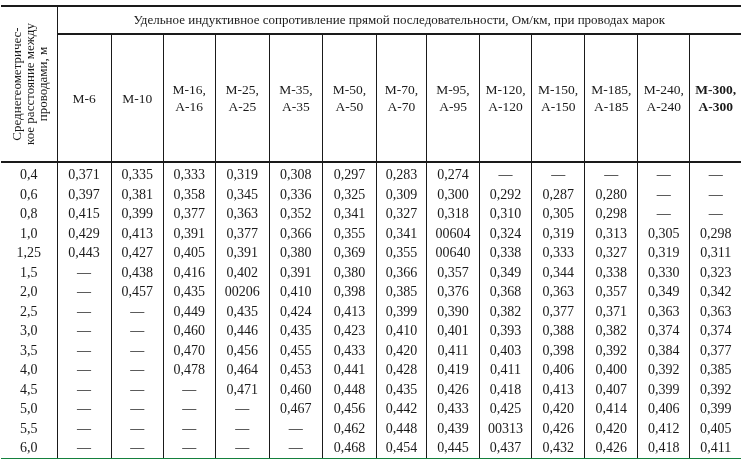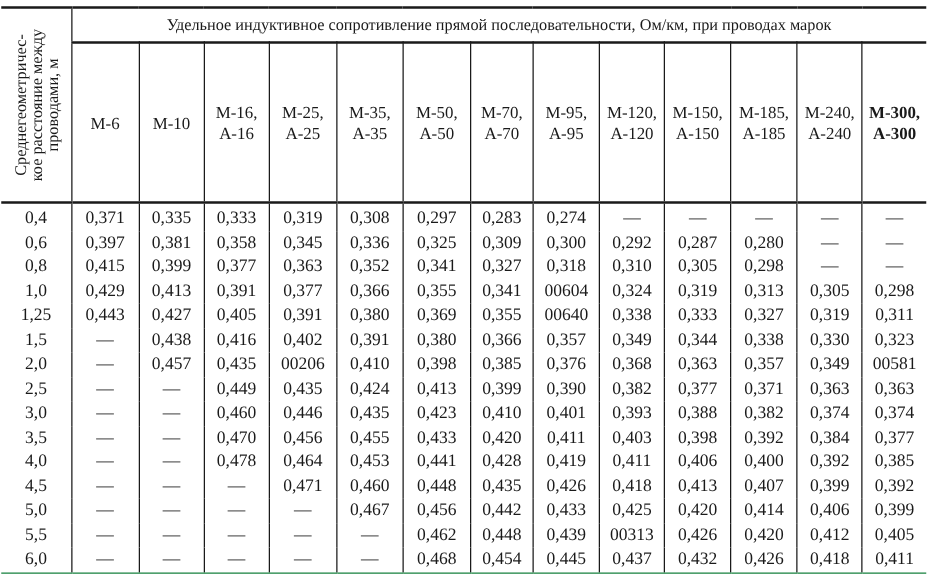--- a/index.html
+++ b/index.html
@@ -209,21 +209,21 @@
         <td class="d">0,435</td>
         <td class="d">00206</td>
         <td class="d">0,410</td>
         <td class="d">0,398</td>
         <td class="d">0,385</td>
         <td class="d">0,376</td>
         <td class="d">0,368</td>
         <td class="d">0,363</td>
         <td class="d">0,357</td>
         <td class="d">0,349</td>
-        <td class="d last">00581</td>
+        <td class="d last">0,342</td>
       </tr>
       <tr>
         <td class="k">2,5</td>
         <td class="d">—</td>
         <td class="d">—</td>
         <td class="d">0,449</td>
         <td class="d">0,435</td>
         <td class="d">0,424</td>
         <td class="d">0,413</td>
         <td class="d">0,399</td>

